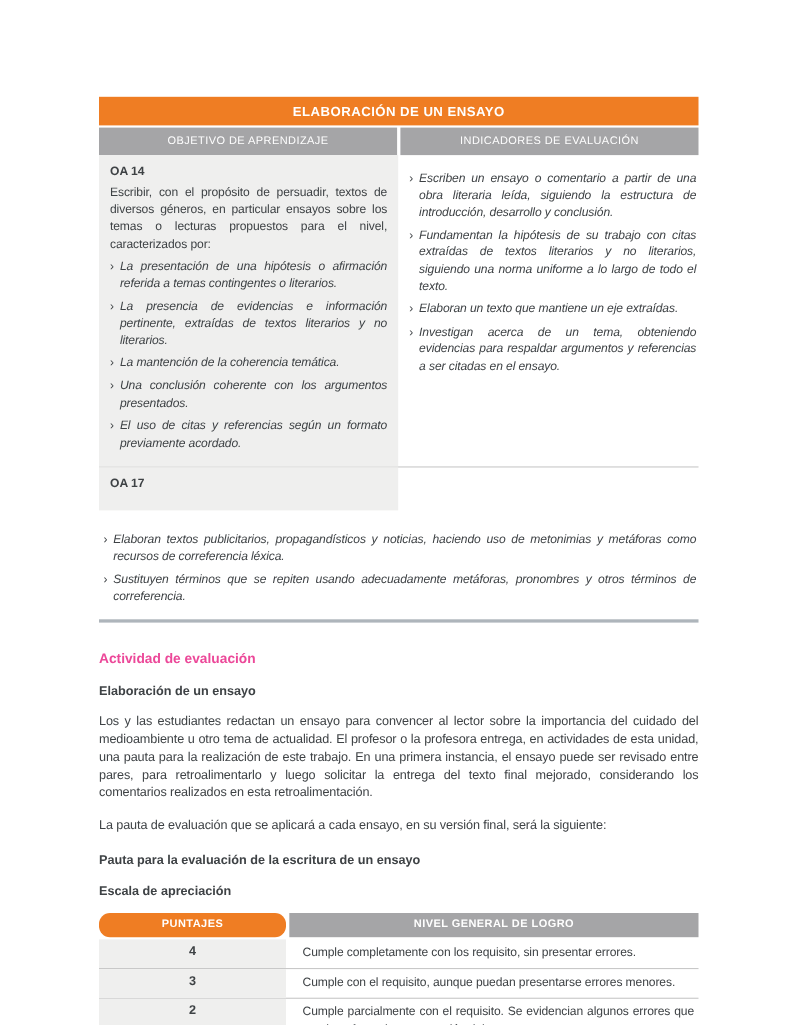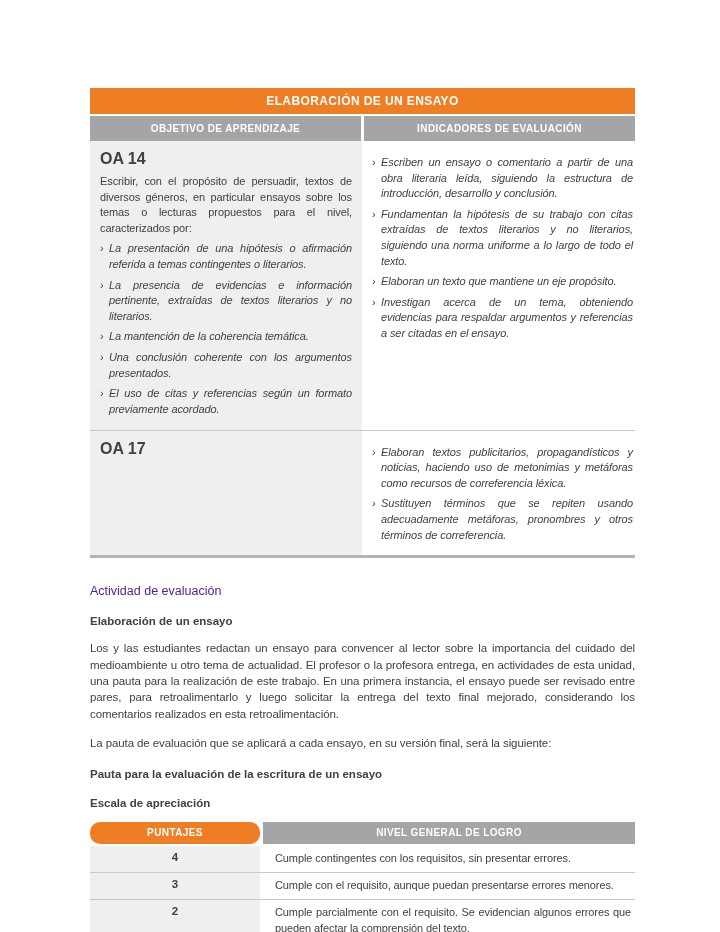--- a/index.html
+++ b/index.html
@@ -14,39 +14,39 @@
 
   
   .oa-title{
     background:#ef7d23;color:#ffffff;text-align:center;
     font-size:12px;font-weight:bold;letter-spacing:.4px;
     height:26px;line-height:26px;margin-bottom:2px;
   }
   .oa-headers{display:flex;gap:3px;}
   .oa-headers .hcell{
     flex:1;background:#a5a5a7;color:#ffffff;text-align:center;
-    font-size:10px;font-weight:bold;letter-spacing:.4px;
+    font-size:10px;font-weight:normal;letter-spacing:.4px;
     height:25px;line-height:25px;
   }
   .oa-table{border-bottom:3px solid #aeb5bb;}
   .oa-row{display:flex;gap:6px;}
-  .oa-row + .oa-row{border-top:1px solid #c8c8c8;}
+  .oa-row + .oa-row{border-top:1px solid #c8c8c8;flex-direction:column;}
   .oa-left{
     width:272px;box-sizing:border-box;background:#efefee;
     padding:9px 10px 12px 10px;
   }
   .oa-right{flex:1;padding:9px 2px 12px 4px;}
-  .oa-id{font-weight:bold;font-size:16px;margin:0 0 6px 0;}
+  .oa-id{font-weight:bold;font-size:11px;margin:0 0 6px 0;}
   .oa-intro{margin:0 0 5px 0;font-size:11px;line-height:1.42;text-align:justify;letter-spacing:-0.1px;}
   .bullet{display:flex;margin-top:5px;font-size:11px;line-height:1.42;letter-spacing:-0.1px;}
   .bullet-marker{flex:none;width:9px;color:#3e4245;}
   .bullet-text{flex:1;text-align:justify;font-style:italic;}
 
   
-  .section-title{color:#4c1d95;font-weight:normal;font-size:12.5px;margin:26px 0 0 0;}
+  .section-title{color:#ec4899;font-weight:bold;font-size:12.5px;margin:26px 0 0 0;}
   .subtitle,.bold-line{font-weight:bold;font-size:11.5px;margin:17px 0 0 0;}
   .para{margin:13px 0 0 0;font-size:11.5px;line-height:1.42;text-align:justify;letter-spacing:-0.1px;}
 
   
   .score-table{margin-top:13px;}
   .score-headers{display:flex;gap:3px;margin-bottom:2px;}
   .sh-left{
     width:170px;box-sizing:border-box;background:#ef7d23;color:#fff;
     text-align:center;font-size:10px;font-weight:bold;letter-spacing:.4px;
     height:22px;line-height:22px;border-radius:10px;
@@ -109,21 +109,21 @@
               <div class="bullet">
                 <span class="bullet-marker">›</span>
                 <span class="bullet-text">Escriben un ensayo o comentario a partir de una obra literaria leída, siguiendo la estructura de introducción, desarrollo y conclusión.</span>
               </div>
               <div class="bullet">
                 <span class="bullet-marker">›</span>
                 <span class="bullet-text">Fundamentan la hipótesis de su trabajo con citas extraídas de textos literarios y no literarios, siguiendo una norma uniforme a lo largo de todo el texto.</span>
               </div>
               <div class="bullet">
                 <span class="bullet-marker">›</span>
-                <span class="bullet-text">Elaboran un texto que mantiene un eje propósito.</span>
+                <span class="bullet-text">Elaboran un texto que mantiene un eje extraídas.</span>
               </div>
               <div class="bullet">
                 <span class="bullet-marker">›</span>
                 <span class="bullet-text">Investigan acerca de un tema, obteniendo evidencias para respaldar argumentos y referencias a ser citadas en el ensayo.</span>
               </div>
             </div>
           </div>
           <div class="oa-row">
             <div class="oa-left">
               <div class="oa-id">OA 17</div>
@@ -150,21 +150,21 @@
     <div class="bold-line">Escala de apreciación</div>
 
     <div class="score-table">
       <div class="score-headers">
         <div class="sh-left">PUNTAJES</div>
         <div class="sh-right">NIVEL GENERAL DE LOGRO</div>
       </div>
       <div>
           <div class="score-row">
             <div class="score-num">4</div>
-            <div class="score-desc">Cumple contingentes con los requisitos, sin presentar errores.</div>
+            <div class="score-desc">Cumple completamente con los requisito, sin presentar errores.</div>
           </div>
           <div class="score-row">
             <div class="score-num">3</div>
             <div class="score-desc">Cumple con el requisito, aunque puedan presentarse errores menores.</div>
           </div>
           <div class="score-row">
             <div class="score-num">2</div>
             <div class="score-desc">Cumple parcialmente con el requisito. Se evidencian algunos errores que pueden afectar la comprensión del texto.</div>
           </div>
         </div>

